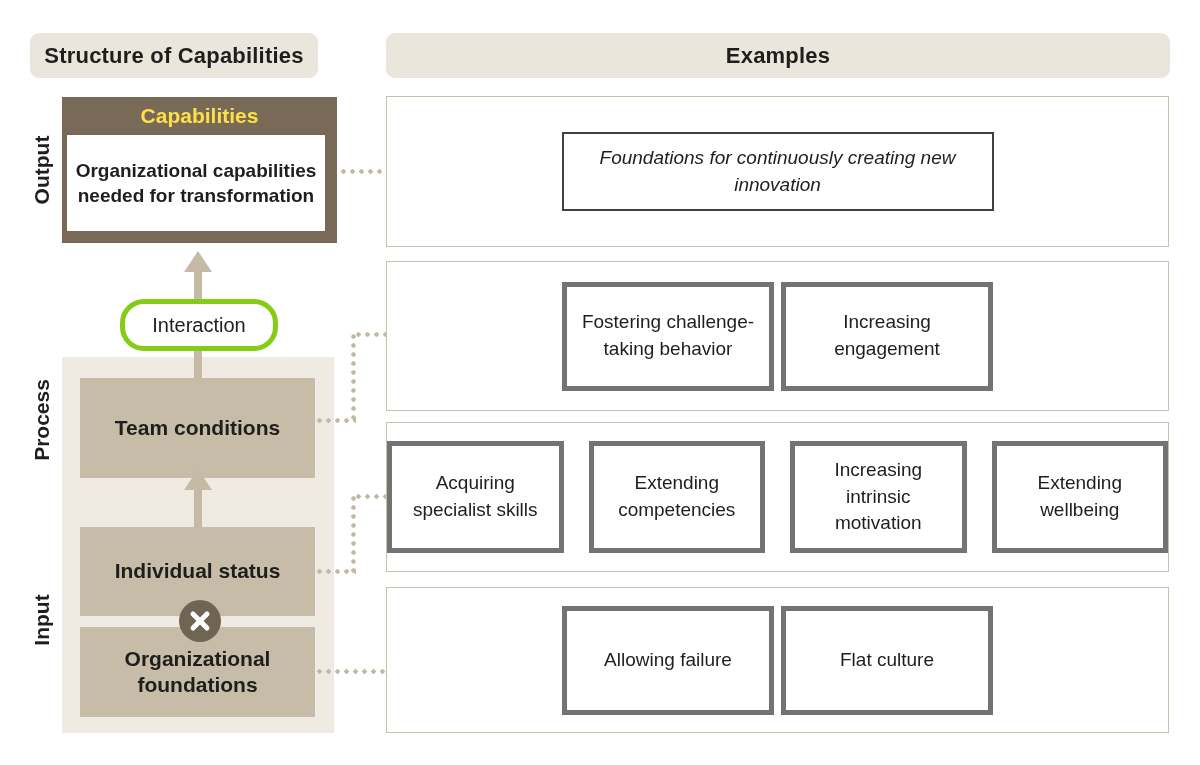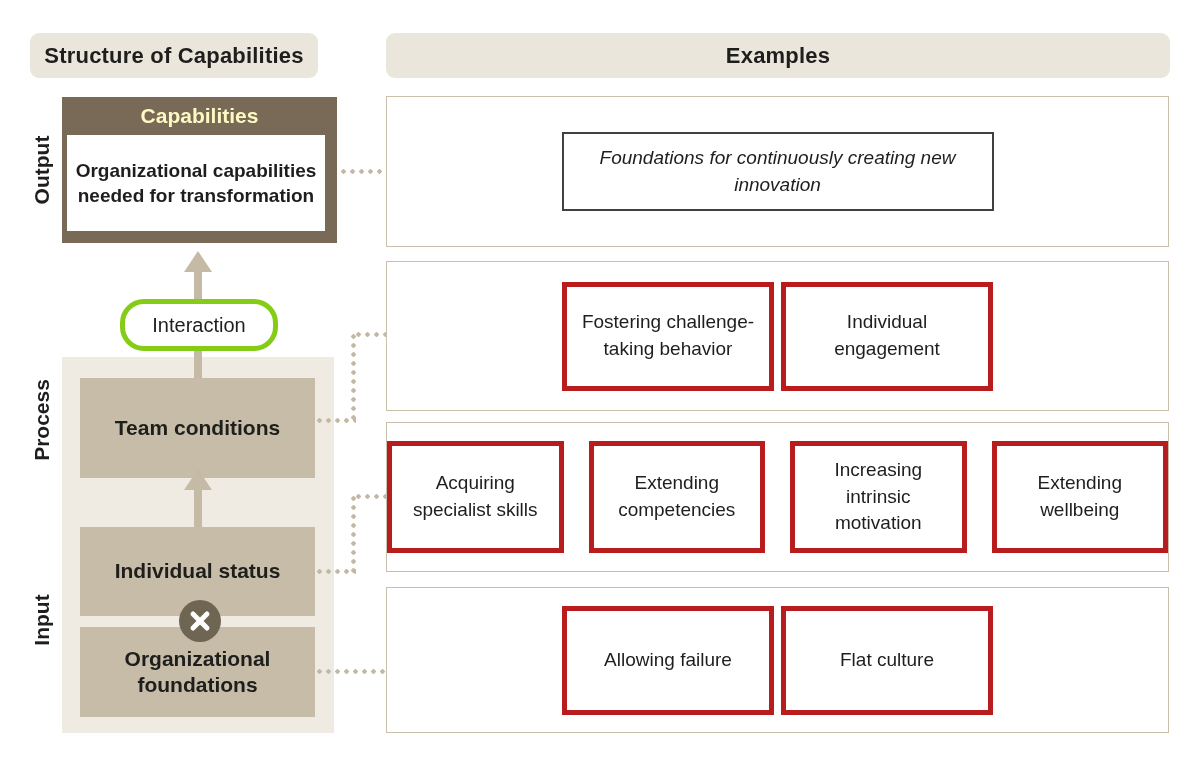--- a/index.html
+++ b/index.html
@@ -23,21 +23,21 @@
   }
 
   
   .panel{position:absolute;left:62px;top:357px;width:272px;height:376px;background:#f0ebe2;}
   .cap-box{
     position:absolute;left:62px;top:97px;width:275px;height:146px;background:#786a56;
     display:flex;flex-direction:column;box-sizing:border-box;
   }
   .cap-title{
     height:38px;display:flex;align-items:center;justify-content:center;
-    color:#fef9c3;font-size:21px;font-weight:bold;
+    color:#fde047;font-size:21px;font-weight:bold;
   }
   .cap-inner{
     flex:1;margin:0 12px 12px 5px;background:#fff;
     display:flex;align-items:center;justify-content:center;text-align:center;
     font-size:19px;font-weight:bold;line-height:1.32;padding:0 6px;
   }
   .tan-box{
     position:absolute;left:80px;width:235px;background:#c6bca7;
     display:flex;align-items:center;justify-content:center;text-align:center;
     font-size:21px;font-weight:bold;line-height:1.25;
@@ -76,21 +76,21 @@
   
   .row{
     position:absolute;left:386px;width:783px;background:#fff;box-sizing:border-box;
     border:1.5px solid #cac1ac;display:flex;align-items:center;justify-content:center;gap:7px;
   }
   .row-1{top:96px;height:151px;}
   .row-2{top:261px;height:150px;}
   .row-3{top:422px;height:150px;gap:25px;}
   .row-4{top:587px;height:146px;}
   .ex-box{
-    background:#fff;box-sizing:border-box;border:5px solid #b91c1c;
+    background:#fff;box-sizing:border-box;border:5px solid #737373;
     display:flex;align-items:center;justify-content:center;text-align:center;
     font-size:19px;line-height:1.4;padding:0 8px;
   }
   .ex-wide{width:432px;height:79px;border:2px solid #404040;font-style:italic;}
   .ex-md{width:212px;height:109px;}
   .ex-sm{width:182px;height:112px;}
 </style>
 </head>
 <body>
 
@@ -139,21 +139,21 @@
   <div class="dot-v" style="left:351px;top:494px;height:79px;"></div>
   <div class="dot-h" style="left:354px;top:494px;width:32px;"></div>
   <div class="dot-h" style="left:315px;top:669px;width:71px;"></div>
 
   <div class="row row-1">
     <div class="ex-box ex-wide">Foundations for continuously creating new innovation</div>
   </div>
 
   <div class="row row-2">
     <div class="ex-box ex-md">Fostering challenge-taking behavior</div>
-    <div class="ex-box ex-md">Individual engagement</div>
+    <div class="ex-box ex-md">Increasing engagement</div>
   </div>
 
   <div class="row row-3">
     <div class="ex-box ex-sm">Acquiring specialist skills</div>
     <div class="ex-box ex-sm">Extending competencies</div>
     <div class="ex-box ex-sm">Increasing intrinsic motivation</div>
     <div class="ex-box ex-sm">Extending wellbeing</div>
   </div>
 
   <div class="row row-4">

